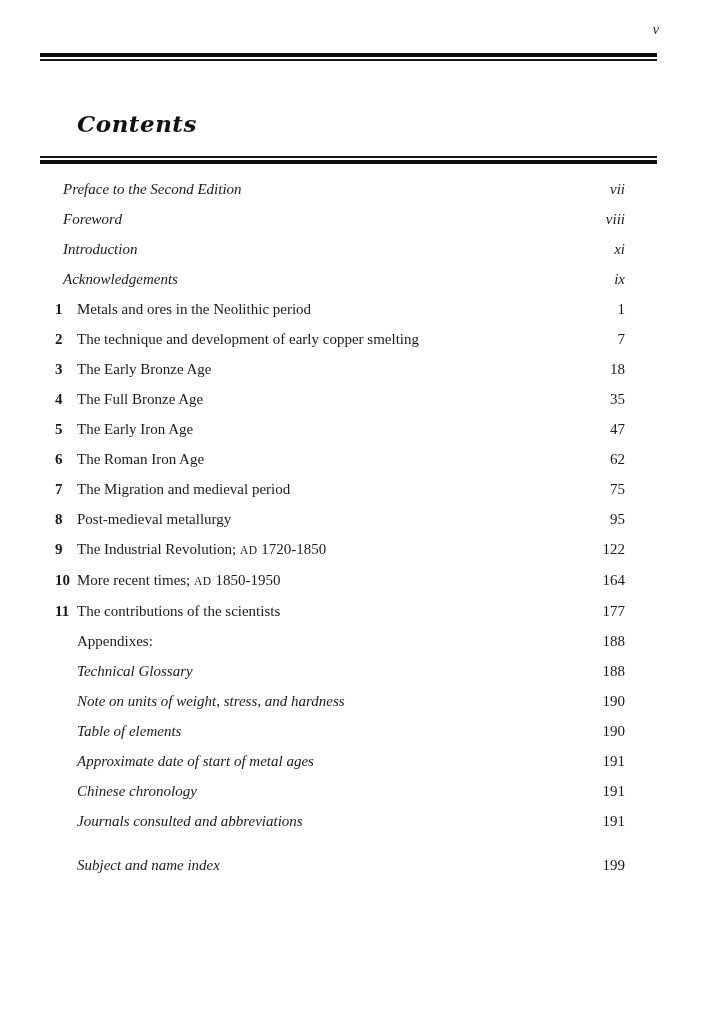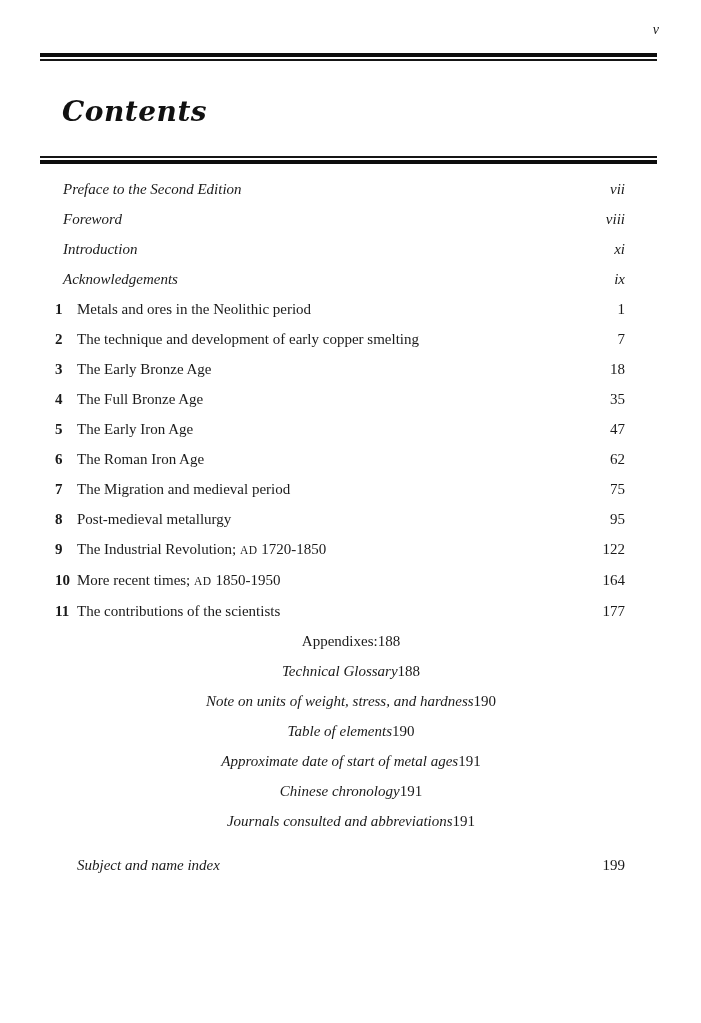--- a/index.html
+++ b/index.html
@@ -37,23 +37,23 @@
   }
   .rule-thin-thick {
     top: 156px;
     border-top: 2px solid #151515;
     border-bottom: 4px solid #0d0d0d;
   }
   .title {
     position: absolute;
     left: 62px;
     top: 95px;
-    margin: 0;
+    margin: 15px;
     font-family: "DejaVu Serif", "Liberation Serif", serif;
-    font-size: 28px;
+    font-size: 23px;
     font-weight: bold;
     font-style: italic;
     letter-spacing: 0.5px;
     color: #111;
   }
   .toc {
     position: absolute;
     top: 181px;
     left: 55px;
     width: 570px;
@@ -74,21 +74,21 @@
     width: 22px;
     flex: 0 0 22px;
     font-weight: bold;
   }
   .chtitle { flex: 1 1 auto; }
   .pg { white-space: nowrap; }
   .smallcaps {
     font-size: 11.5px;
     letter-spacing: 0.5px;
   }
-  .appendix .row { padding-left: 22px; justify-content: center; }
+  .appendix .row { padding-left: 22px; }
   .appendix .label { font-style: italic; }
   .appendix .row.app-header .label { font-style: normal; }
   .index-row {
     margin-top: 28px;
     padding-left: 22px;
   }
   .index-row .label { font-style: italic; }
 </style>
 </head>
 <body>

